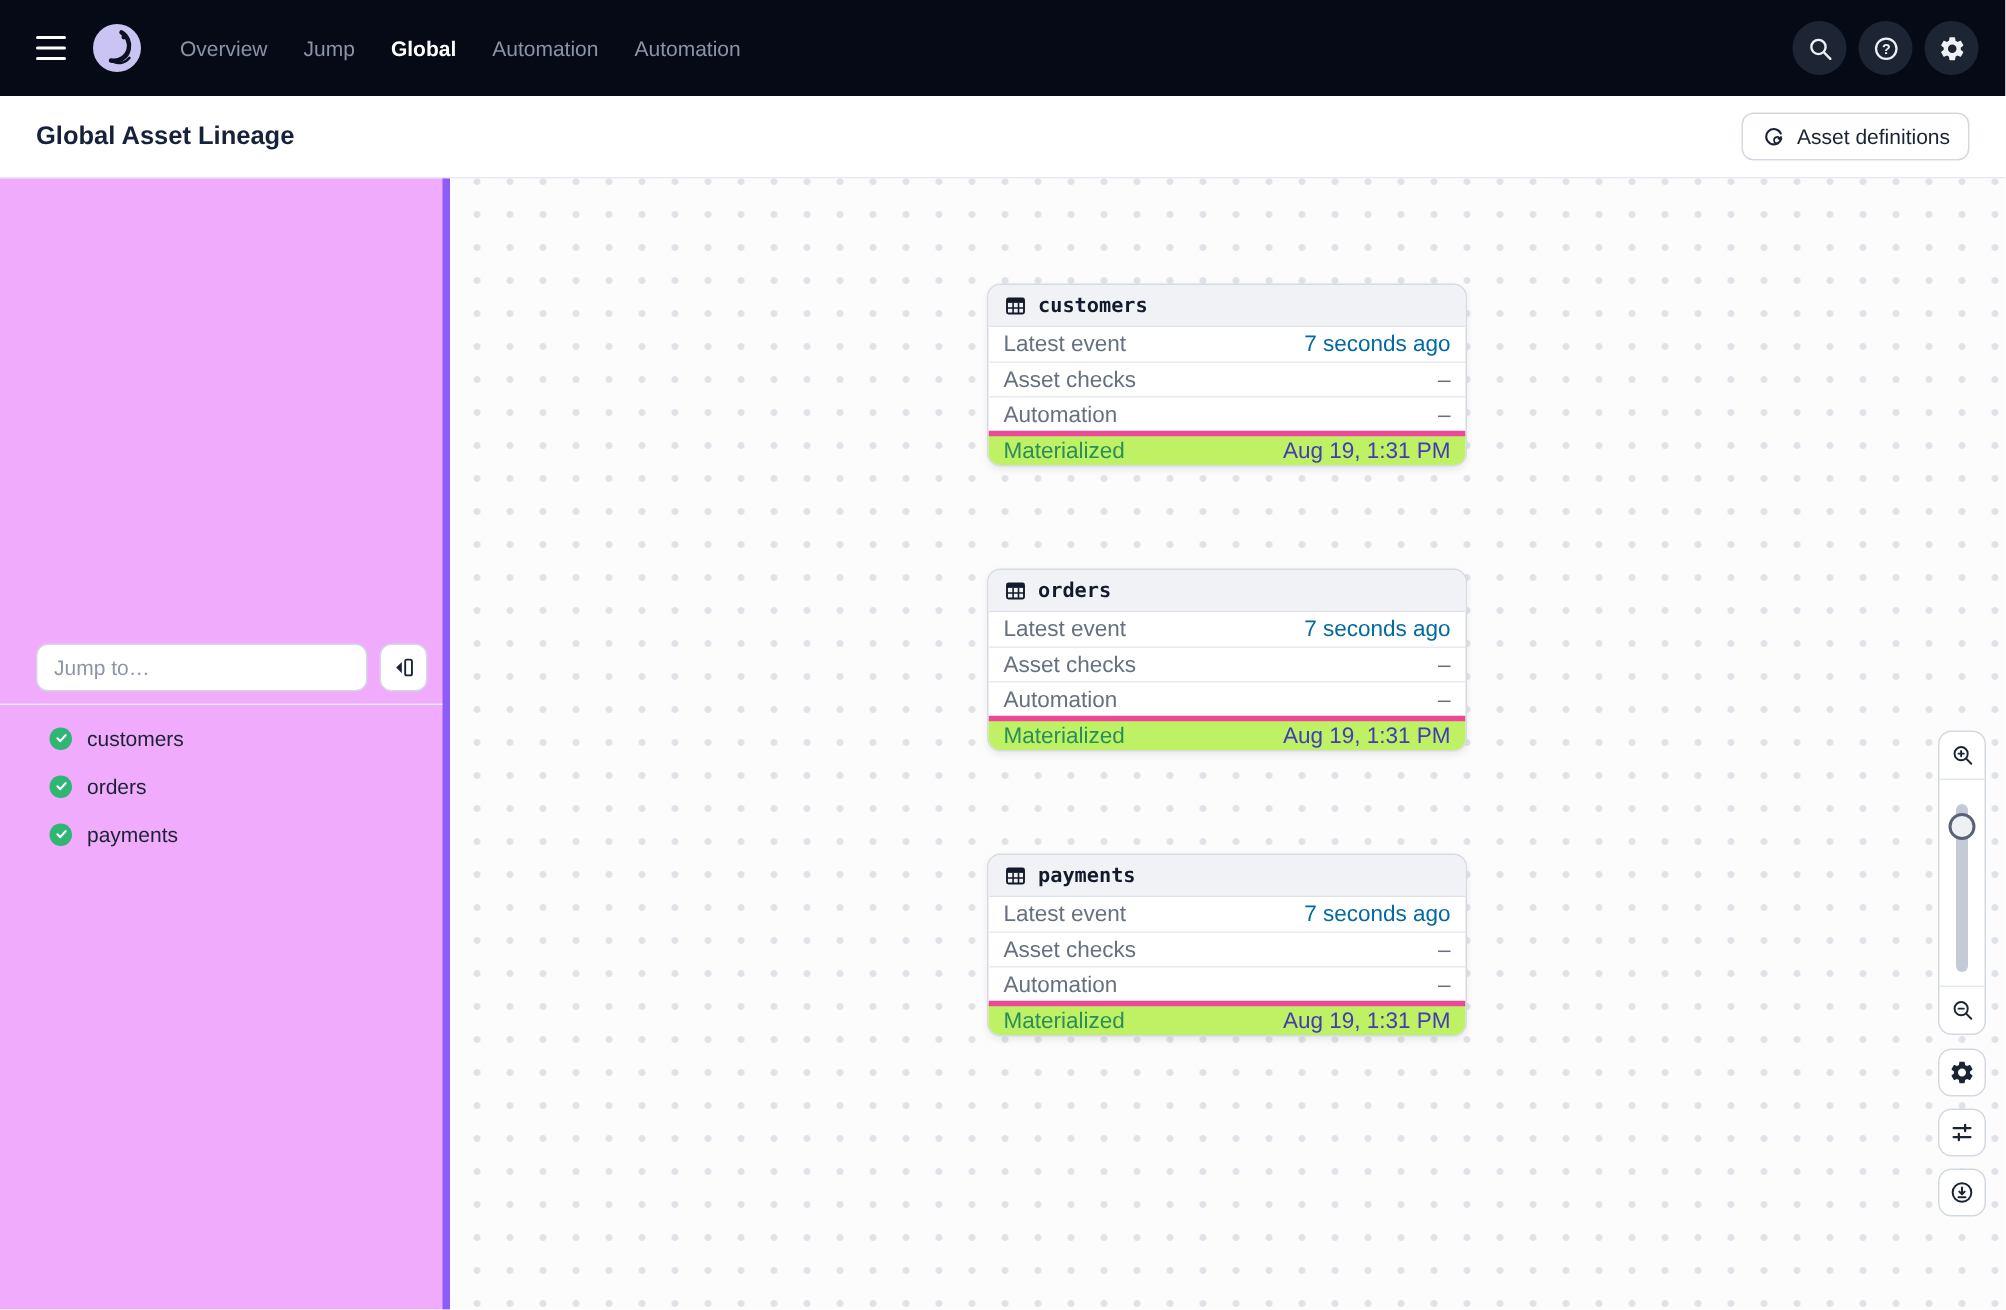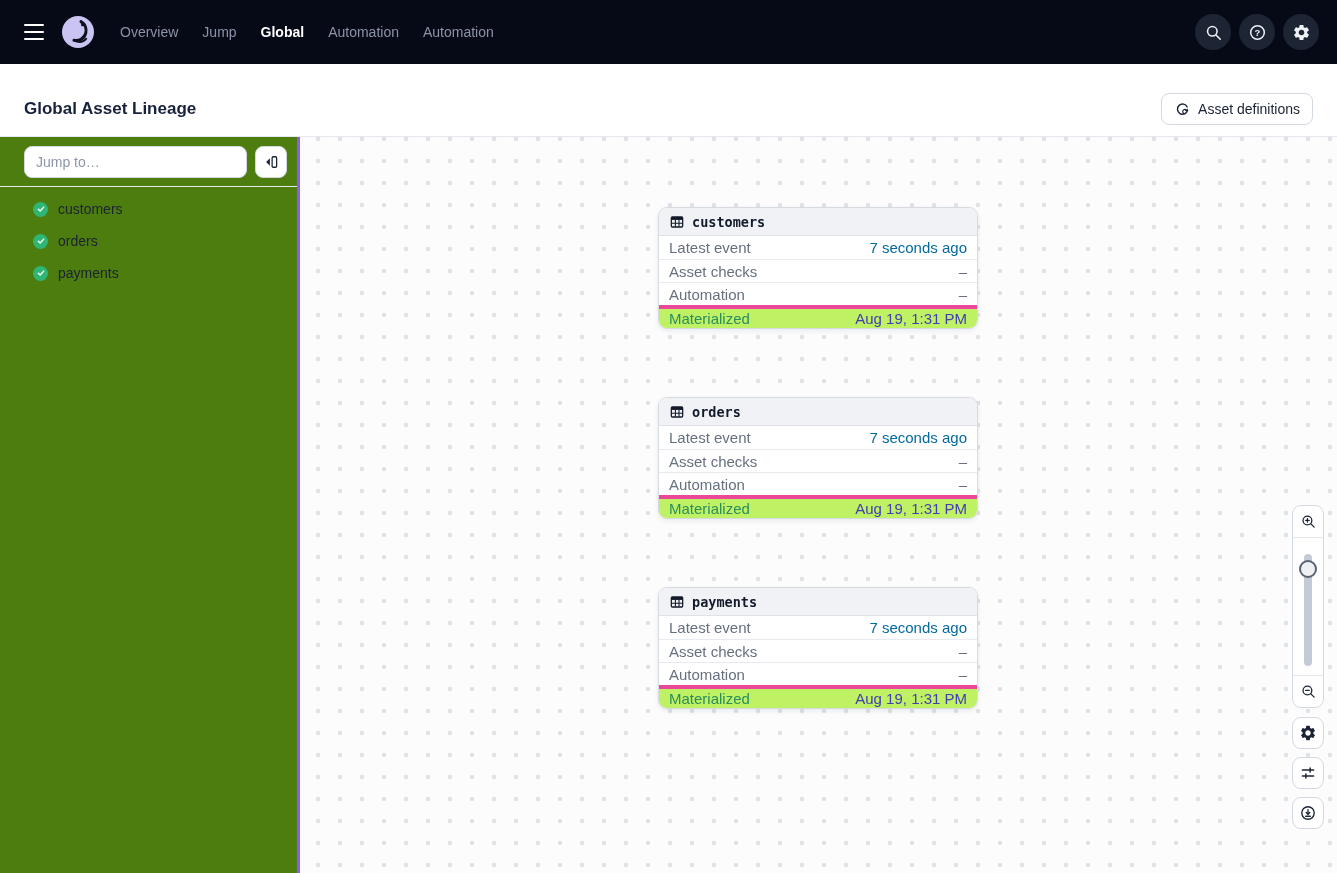--- a/index.html
+++ b/index.html
@@ -13,30 +13,30 @@
   .hamburger span { display:block; height:2.4px; border-radius:2px; background:#fff; }
   .logo { margin-left:18px; width:32px; height:32px; flex:0 0 32px; }
   .nav-links { display:flex; align-items:center; gap:24px; margin-left:26px; }
   .nav-link { font-size:14px; color:#8b93a7; cursor:pointer; }
   .nav-link.active { color:#fff; font-weight:700; }
   .nav-spacer { flex:1; }
   .nav-icon-btn { width:36px; height:36px; border-radius:50%; background:#1d2534; display:flex; align-items:center; justify-content:center; color:#eef1f6; margin-left:8px; cursor:pointer; }
   .nav-icon-btn svg { width:19px; height:19px; }
 
   
-  .page-header { height:55px; flex:0 0 55px; display:flex; align-items:center; justify-content:space-between; padding:0 24px; border-bottom:1px solid #e5e8ee; background:#fff;margin-top:18px; }
+  .page-header { height:55px; flex:0 0 55px; display:flex; align-items:center; justify-content:space-between; padding:0 24px; border-bottom:1px solid #e5e8ee; background:#fff; }
   .page-title { font-size:17px; font-weight:700; color:#16223b; }
   .reload-btn { height:32px; display:flex; align-items:center; gap:7px; padding:0 12px; border:1px solid #d3d9e1; border-radius:8px; background:#fff; font-size:14px; color:#1a2234; cursor:pointer; }
   .reload-btn svg { width:17px; height:17px; }
 
   
   .content { flex:1; display:flex; min-height:0; }
 
   
-  .sidebar { width:300px; flex:0 0 300px; border-right:3px solid #8b5cf6; display:flex; flex-direction:column; background:#4d7c0f; }
+  .sidebar { width:300px; flex:0 0 300px; border-right:5px solid #8b5cf6; display:flex; flex-direction:column; background:#f0abfc;justify-content:center; }
   .sidebar-toolbar { height:50px; flex:0 0 50px; display:flex; align-items:center; gap:8px; padding:0 10px 0 24px; border-bottom:1px solid #e5e8ee; }
   .jump-input { flex:1; height:32px; border:1px solid #d3d9e1; border-radius:8px; padding:0 11px; font-size:14px; font-family:"Liberation Sans",sans-serif; color:#1a2234; outline:none; }
   .jump-input::placeholder { color:#8d95a7; }
   .collapse-btn { width:32px; height:32px; flex:0 0 32px; border:1px solid #d3d9e1; border-radius:8px; background:#fff; display:flex; align-items:center; justify-content:center; color:#1b2434; cursor:pointer; }
   .collapse-btn svg { width:18px; height:18px; }
   .asset-list { padding-top:6px; }
   .asset-list-item { height:32px; display:flex; align-items:center; gap:10px; padding-left:33px; font-size:14px; color:#1b2333; cursor:pointer; }
   .status-dot { width:15px; height:15px; border-radius:50%; background:#2fb574; display:flex; align-items:center; justify-content:center; }
   .status-dot svg { width:10px; height:10px; }
 

